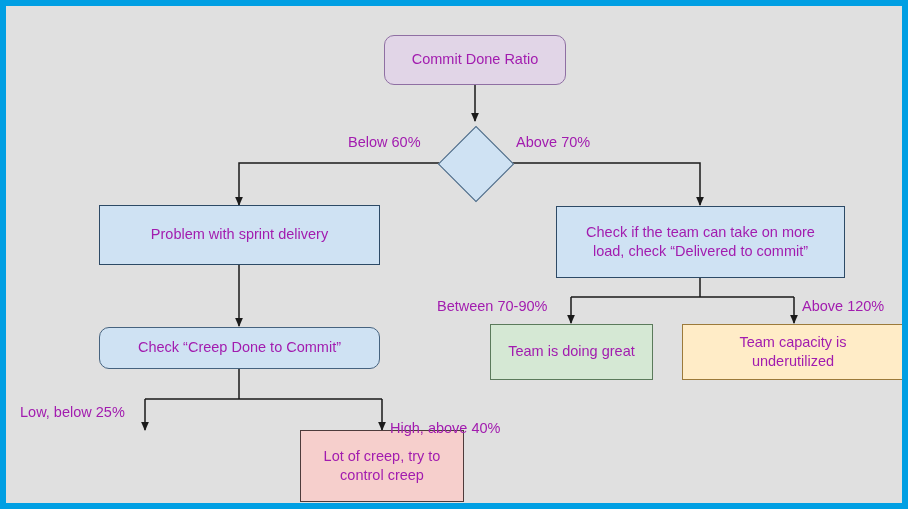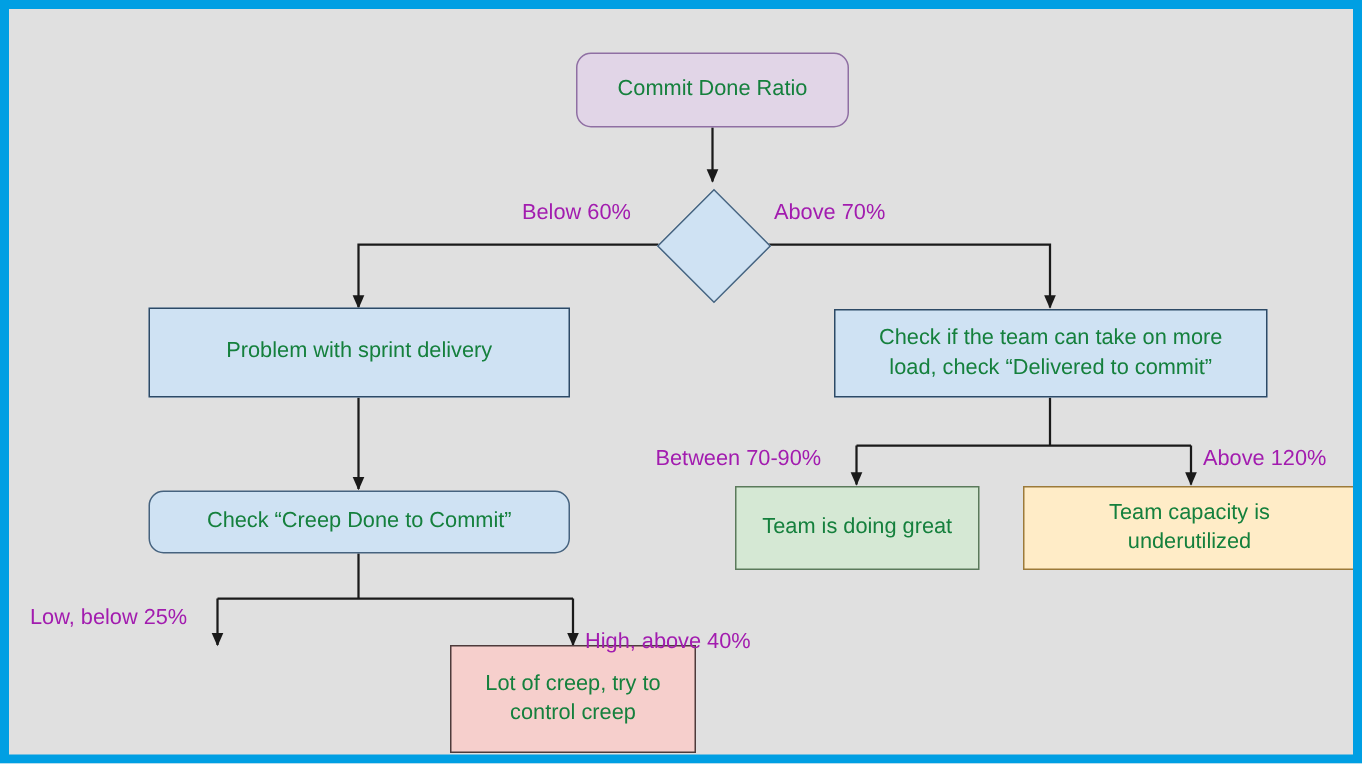--- a/index.html
+++ b/index.html
@@ -24,21 +24,21 @@
     width: 908px;
     height: 509px;
   }
   .node {
     position: absolute;
     box-sizing: border-box;
     display: flex;
     align-items: center;
     justify-content: center;
     text-align: center;
-    color: #15803d;
+    color: #a21caf;
     font-size: 14.5px;
     line-height: 1.32;
     border: 1.4px solid #46637f;
     padding: 2px 6px;
     z-index: 3;
   }
   .node.purple   { background: #e1d5e7; border-color: #8f6fa3; border-radius: 10px; }
   .node.blue     { background: #cfe2f3; border-color: #2d4a66; }
   .node.blue-r   { background: #cfe2f3; border-color: #46637f; border-radius: 10px; }
   .node.green    { background: #d5e8d4; border-color: #5b7a5b; }
@@ -101,21 +101,21 @@
 
   <div class="diamond" style="left:443px; top:131px; width:52px; height:52px;"></div>
 
   <div class="edge-label" style="left:342px; top:128px;">Below 60%</div>
   <div class="edge-label" style="left:510px; top:128px;">Above 70%</div>
 
   <div class="node blue" style="left:93px; top:199px; width:281px; height:60px;">
     <span class="node-text">Problem with sprint delivery</span>
   </div>
 
-  <div class="node blue" style="left:550px; top:200px; width:289px; height:59px;">
+  <div class="node blue" style="left:550px; top:200px; width:289px; height:72px;">
     <span class="node-text">Check if the team can take on more
 load, check “Delivered to commit”</span>
   </div>
 
   <div class="node blue-r" style="left:93px; top:321px; width:281px; height:42px;">
     <span class="node-text">Check “Creep Done to Commit”</span>
   </div>
 
   <div class="edge-label" style="left:431px; top:292px;">Between 70-90%</div>
   <div class="edge-label" style="left:796px; top:292px;">Above 120%</div>

